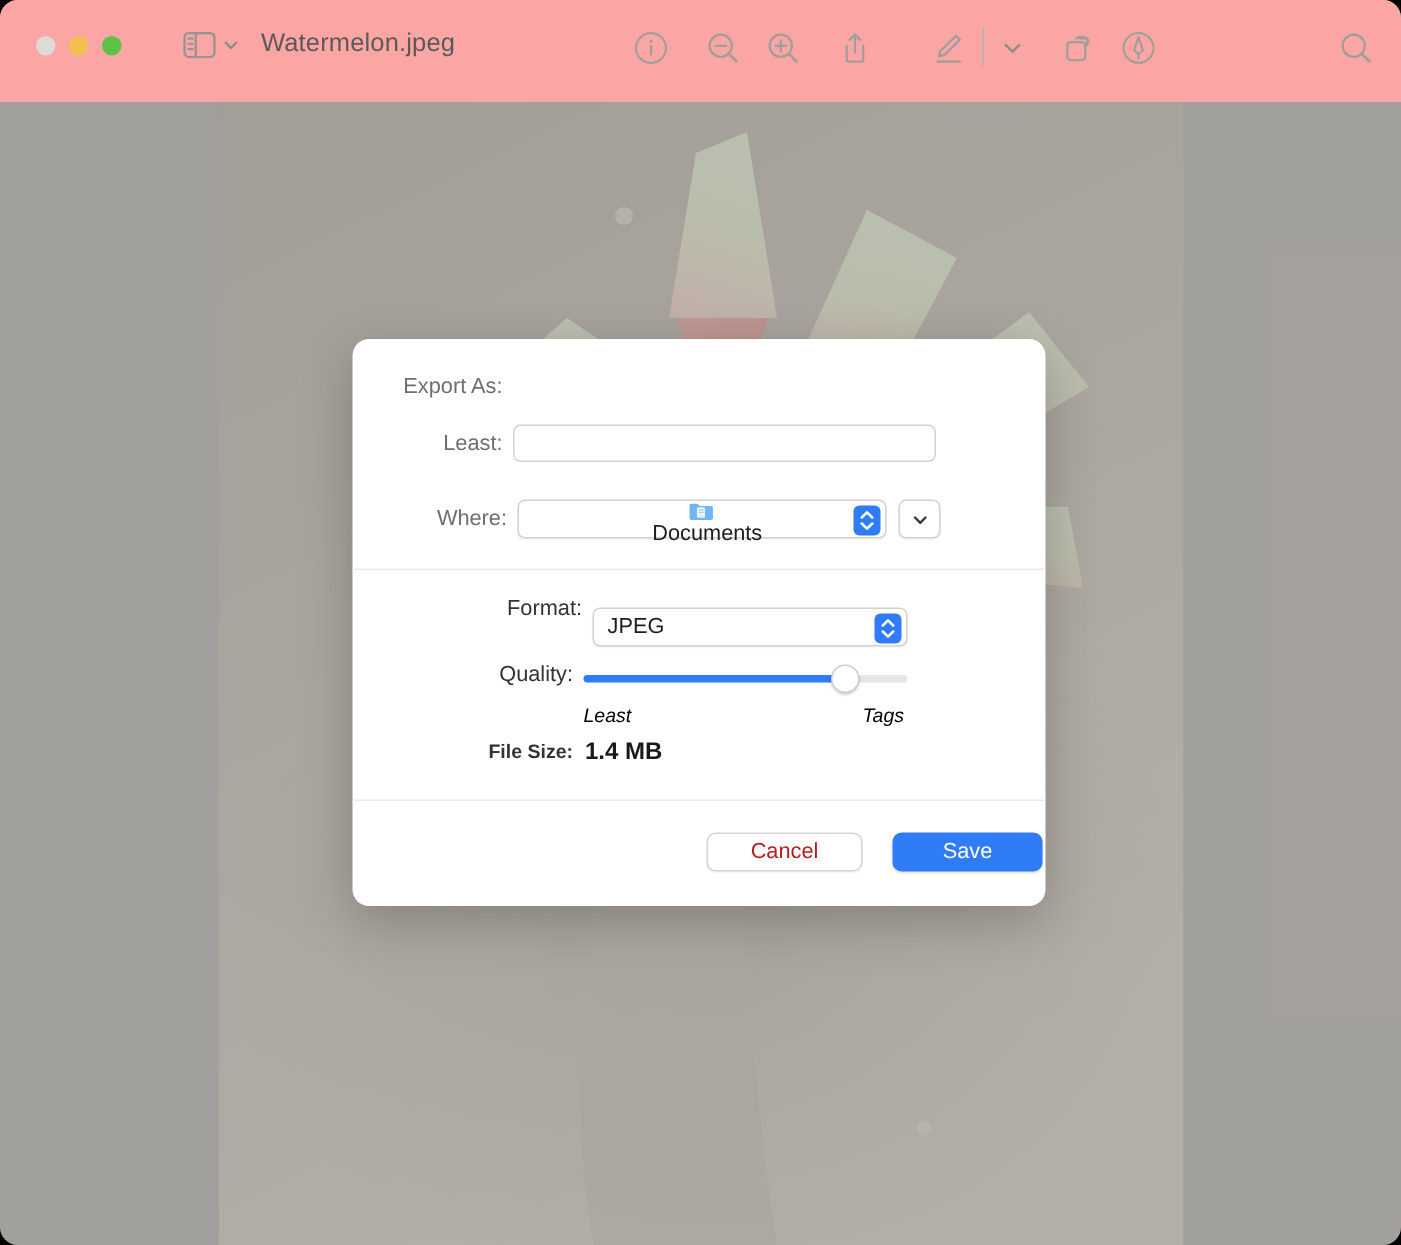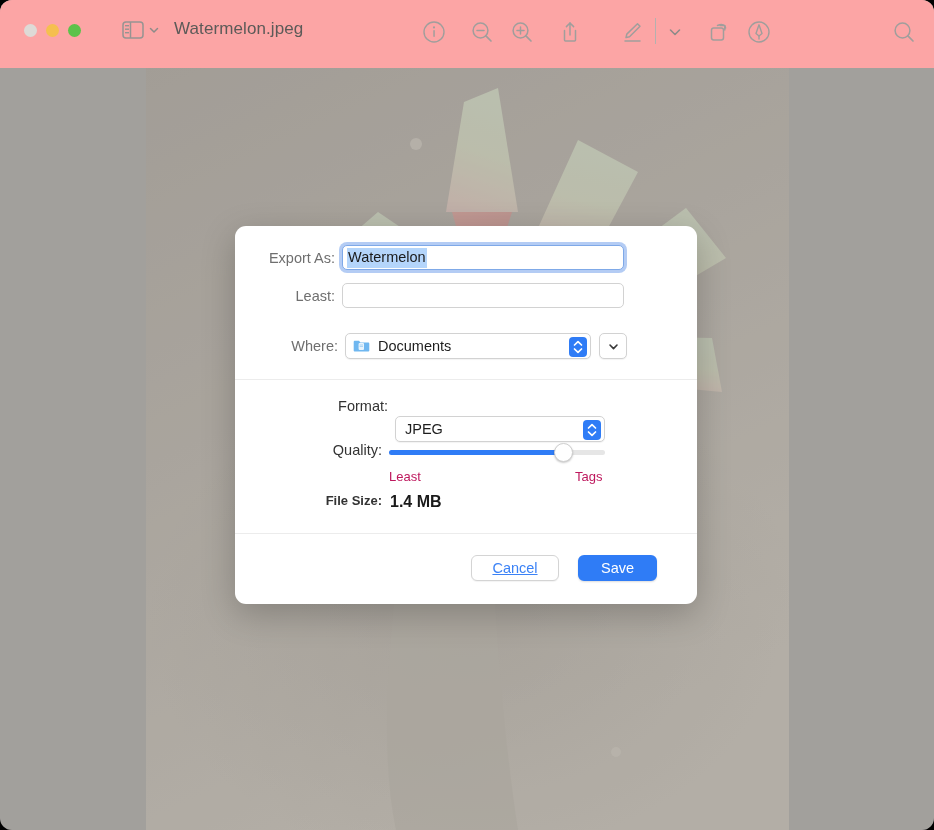--- a/index.html
+++ b/index.html
@@ -124,39 +124,40 @@
   #tags-field {
     left: 107px; top: 57px; width: 282px; height: 25px;
     padding: 0 5px;
   }
 
   
   #where-popup {
     left: 110px; top: 107px; width: 246px; height: 26px;
     padding-left: 7px;
     box-shadow: 0 1px 1px rgba(0,0,0,.05);
+    flex-direction: column;
   }
   #folder-icon { width: 17px; height: 14px; margin-right: 8px; flex: none; }
   #where-label { font-size: 14.5px; color: #1d1d1d; }
   .stepper {
     position: absolute; right: 3px; top: 3px;
     width: 18px; height: 20px;
     background: #2f7cf6; border-radius: 4px;
   }
   #where-expand {
     position: absolute; left: 364px; top: 107px;
     width: 28px; height: 26px;
     background: #fff; border: 1px solid #d2d2d2; border-radius: 5px;
     box-shadow: 0 1px 1px rgba(0,0,0,.05);
     display: flex; align-items: center; justify-content: center;
   }
 
   
   #format-popup {
-    left: 160px; top: 190px; width: 210px; height: 26px;
+    left: 160px; top: 179px; width: 210px; height: 26px;
     padding-left: 9px;
     box-shadow: 0 1px 1px rgba(0,0,0,.05);
   }
   #format-label { font-size: 14.5px; color: #1d1d1d; }
 
   
   #quality-slider {
     position: absolute; left: 154px; top: 218px;
     width: 216px; height: 18px;
   }
@@ -171,47 +172,46 @@
   }
   #slider-knob {
     position: absolute; top: -1px;
     width: 19px; height: 19px;
     background: #fff; border: 1px solid #cfcfcf;
     border-radius: 50%;
     box-shadow: 0 1px 2px rgba(0,0,0,.22);
   }
   .slider-end {
     position: absolute; top: 243px;
-    font-size: 13px; color: #be185d;
+    font-size: 13px; color: #000000; font-style: italic;
   }
   #least-label { left: 154px; }
   #best-label  { left: 340px; }
 
   #filesize-value {
     position: absolute; left: 155px; top: 267px;
     font-size: 16px; color: #1a1a1a; font-weight: bold;
   }
 
   
   .dlg-btn {
     position: absolute; top: 329px;
     height: 26px; border-radius: 6px;
     font-size: 14.5px;
     display: flex; align-items: center; justify-content: center;
     cursor: default;
   }
   #cancel-button {
-    left: 236px; width: 88px;
+    left: 236px; width: 104px;
     background: #fff; border: 1px solid #d4d4d4;
-    color: #3b82f6;
+    color: #b91c1c;
     box-shadow: 0 1px 1px rgba(0,0,0,.05);
-    text-decoration: underline;
   }
   #save-button {
-    left: 343px; width: 79px;
+    left: 360px; width: 100px;
     background: #2f7cf6; border: 3px solid #fca5a5;
     color: #fff;
     box-shadow: 0 1px 2px rgba(0,0,0,.14);
   }
 </style>
 </head>
 <body>
 
 <div id="window">
 
@@ -378,23 +378,20 @@
       </svg>
     </div>
   </div>
 
   <div id="dialog">
 
     <div class="divider" id="div1"></div>
     <div class="divider" id="div2"></div>
 
     <div class="row-label" style="left:0; top:24px; width:100px;">Export As:</div>
-    <div class="field" id="export-field">
-      <span id="export-value">Watermelon</span>
-    </div>
 
     <div class="row-label" style="left:0; top:62px; width:100px;">Least:</div>
     <div class="field" id="tags-field">
       <span></span>
     </div>
 
     <div class="row-label" style="left:0; top:112px; width:103px;">Where:</div>
     <div class="field" id="where-popup">
       <span id="folder-icon">
         <svg width="17" height="14" viewBox="0 0 17 14">

